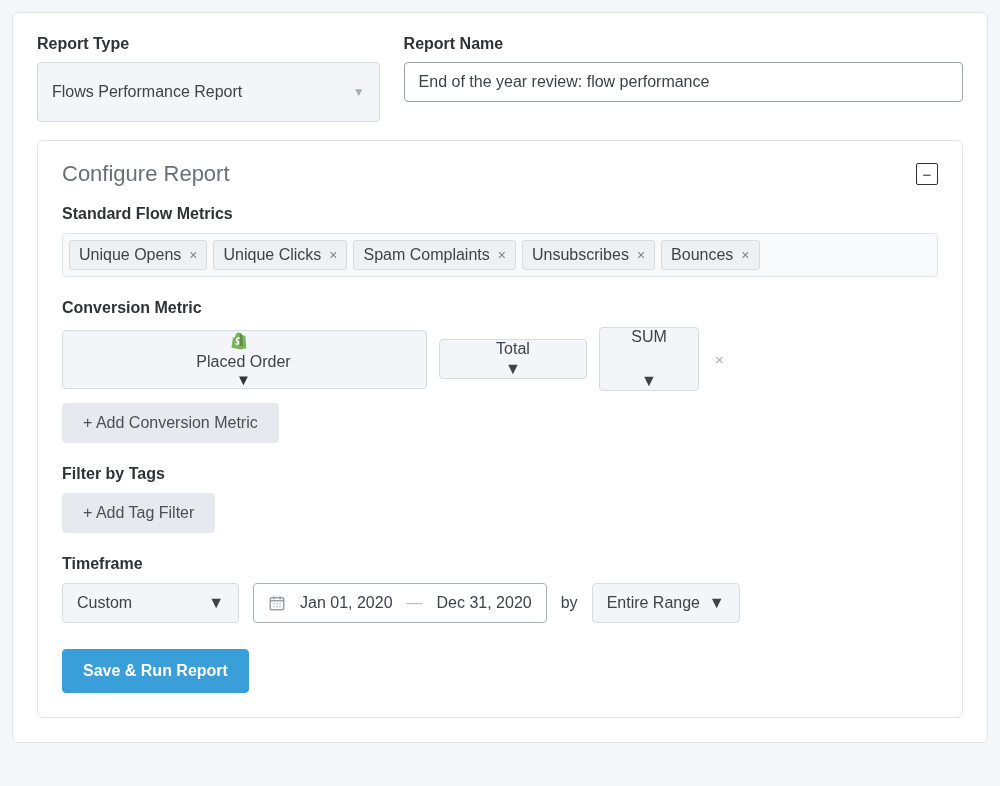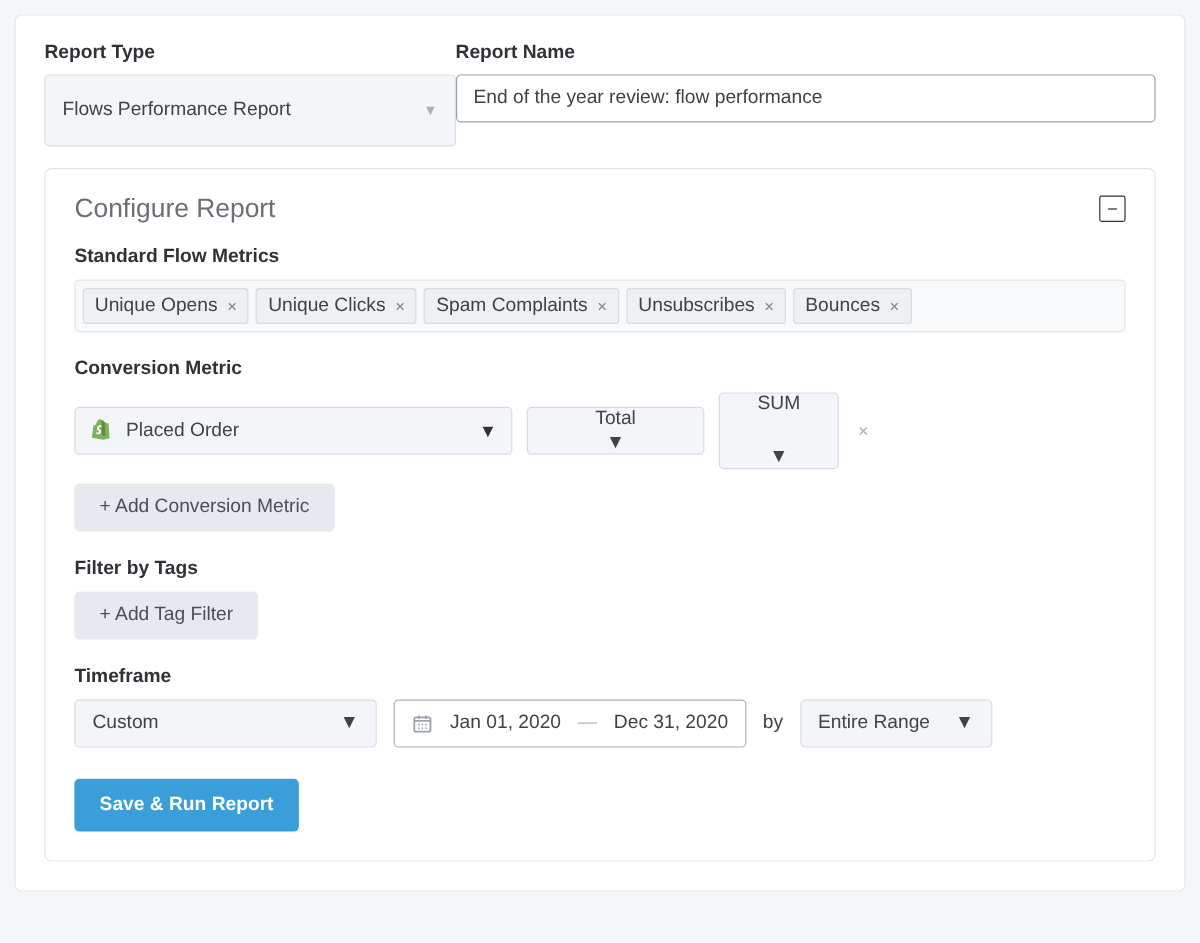--- a/index.html
+++ b/index.html
@@ -11,20 +11,21 @@
     font-size: 15px;
   }
   .card {
     background: #fff;
     border: 1px solid #e1e5ea;
     border-radius: 6px;
     padding: 22px 24px 24px 24px;
   }
   .top-row {
     display: flex;
+    gap: 24px;
     margin-bottom: 18px;
   }
   .col-type { flex: 0 0 37%; }
   .col-name { flex: 1; }
   .field-label {
     font-weight: 600;
     color: #2f3236;
     margin-bottom: 9px;
     display: block;
     font-size: 16px;
@@ -132,20 +133,21 @@
     padding: 0;
     min-height: 40px;
     cursor: pointer;
   }
   .conv-main { flex: 0 0 365px; }
   .conv-main .inner {
     display: flex;
     align-items: center;
     width: 100%;
     padding: 0 12px 0 10px;
+    flex-direction: column;
   }
   .shop-icon {
     width: 22px;
     height: 22px;
     margin-right: 10px;
     display: inline-block;
   }
   .conv-main .label { flex: 1; font-size: 16px; color: #3e4349; }
   .sel-sm { width: 148px; justify-content: space-between; padding: 0 12px; font-size: 16px; color: #3e4349; flex-direction: column; }
   .sel-sum { width: 100px; gap: 26px; }
@@ -161,37 +163,37 @@
     color: #4a4f55;
     font-weight: 500;
     cursor: pointer;
     margin-top: 12px;
   }
   .time-row {
     display: flex;
     align-items: center;
     gap: 14px;
   }
-  .time-custom { width: 252px; justify-content: space-between; padding: 0 14px; font-size: 16px; color: #3e4349; }
+  .time-custom { width: 177px; justify-content: space-between; padding: 0 14px; font-size: 16px; color: #3e4349; }
   .date-range {
     display: flex;
     align-items: center;
     border: 1px solid #a9b0b8;
     border-radius: 4px;
     padding: 0 14px;
     min-height: 40px;
     background: #fff;
     cursor: pointer;
     gap: 14px;
   }
   .date-range .cal { color: #9aa2ab; display:flex; align-items:center; }
   .date-range .dt { font-size: 16px; color: #3e4349; }
   .date-range .dash { color: #b4bbc3; font-size: 16px; }
   .by-label { font-size: 16px; color: #3e4349; }
-  .entire-range { width: 160px; justify-content: space-between; padding: 0 14px; font-size: 16px; color: #3e4349; }
+  .entire-range { width: 148px; justify-content: space-between; padding: 0 14px; font-size: 16px; color: #3e4349; }
   .primary-btn {
     display: inline-flex;
     align-items: center;
     background: #3a9ed8;
     border: 1px solid #3a9ed8;
     border-radius: 4px;
     padding: 12px 20px;
     font-size: 16px;
     color: #fff;
     font-weight: 600;

